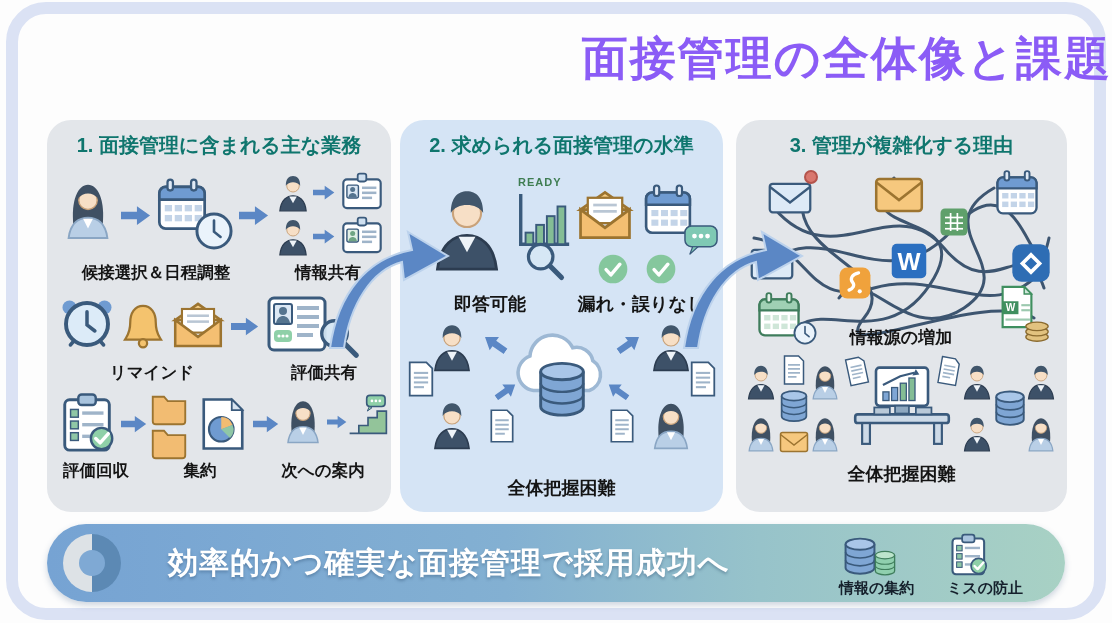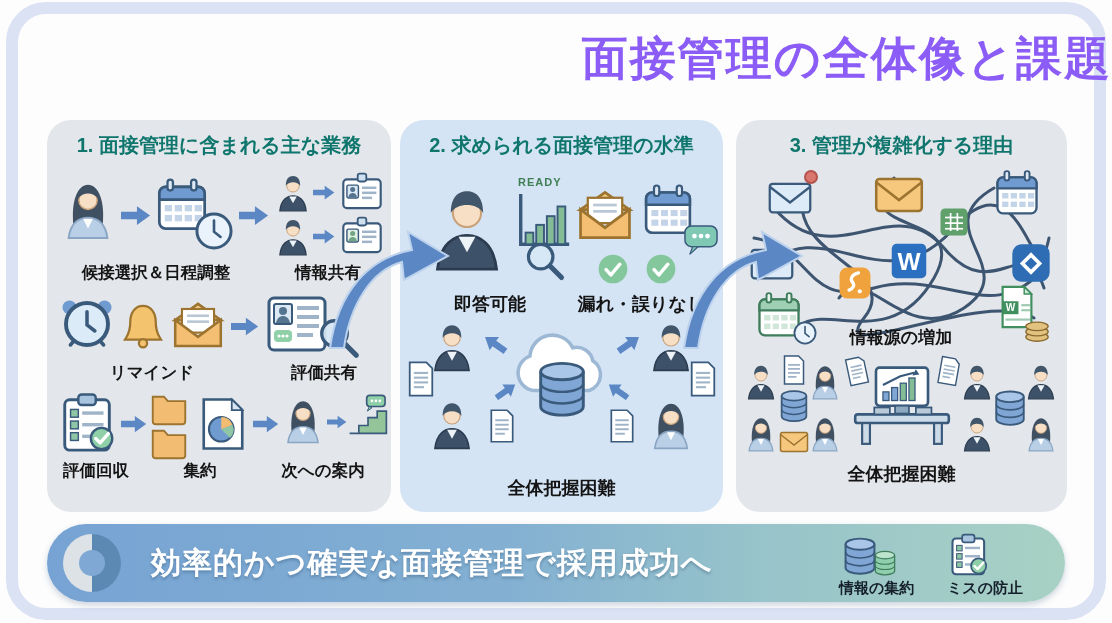--- a/index.html
+++ b/index.html
@@ -24,21 +24,21 @@
   .sw1 { left:320px; } .sw2 { left:674px; }
   .tangle { position:absolute; left:8px; top:48px; width:315px; height:168px; }
   .tangle-svg { position:absolute; left:0; top:0; }
   .banner { position:absolute; left:47px; top:524px; width:1018px; height:78px;
     border-radius:39px; background:linear-gradient(90deg,#76a3d3 0%,#83b0d2 45%,#97c3ca 70%,#a8d1c4 100%);
     box-shadow:0 3px 6px rgba(60,90,130,.25); }
   .donut { position:absolute; left:16px; top:10px; width:58px; height:58px; border-radius:50%;
     background:conic-gradient(#5c89b4 0 50%, #dde2e6 50% 100%); }
   .donut::after { content:""; position:absolute; left:16px; top:16px; width:26px; height:26px;
     border-radius:50%; background:#7fa9d4; }
-  .banner-msg { position:absolute; left:104px; top:0; height:78px; line-height:78px;
+  .banner-msg { position:absolute; left:121px; top:0; height:78px; line-height:78px;
     font-size:30px; font-weight:800; color:#ffffff; text-shadow:0 2px 3px rgba(30,60,95,.35);
     letter-spacing:1px; }
   .banner-items { position:absolute; right:14px; top:5px; display:flex; gap:4px; }
   .bitem { width:104px; display:flex; flex-direction:column; align-items:flex-start; }
   .bitem .iconbox { height:48px; display:flex; align-items:flex-end; justify-content:center; }
   .bitem .blab { font-size:15px; font-weight:800; color:#15202c; margin-top:2px; white-space:nowrap; }
   .ready { position:absolute; font-size:11px; font-weight:800; color:#3f7d52; letter-spacing:1px; }
   .dot { position:absolute; width:14px; height:14px; border-radius:50%; background:#d9776e;
     border:2px solid #b4544c; }
 </style>

